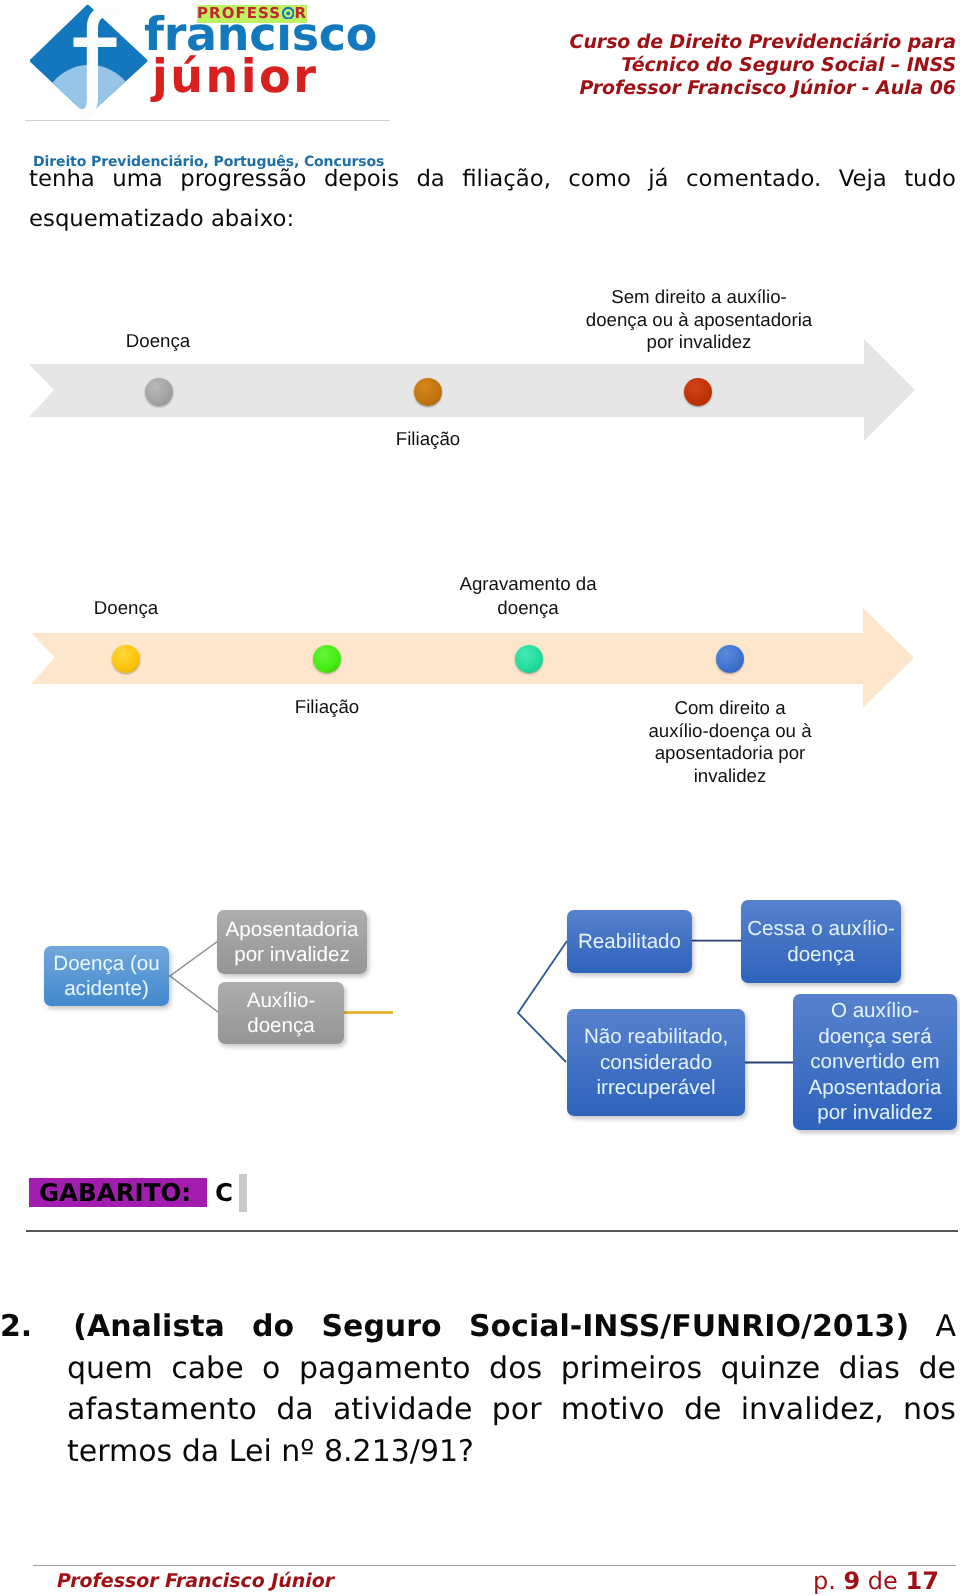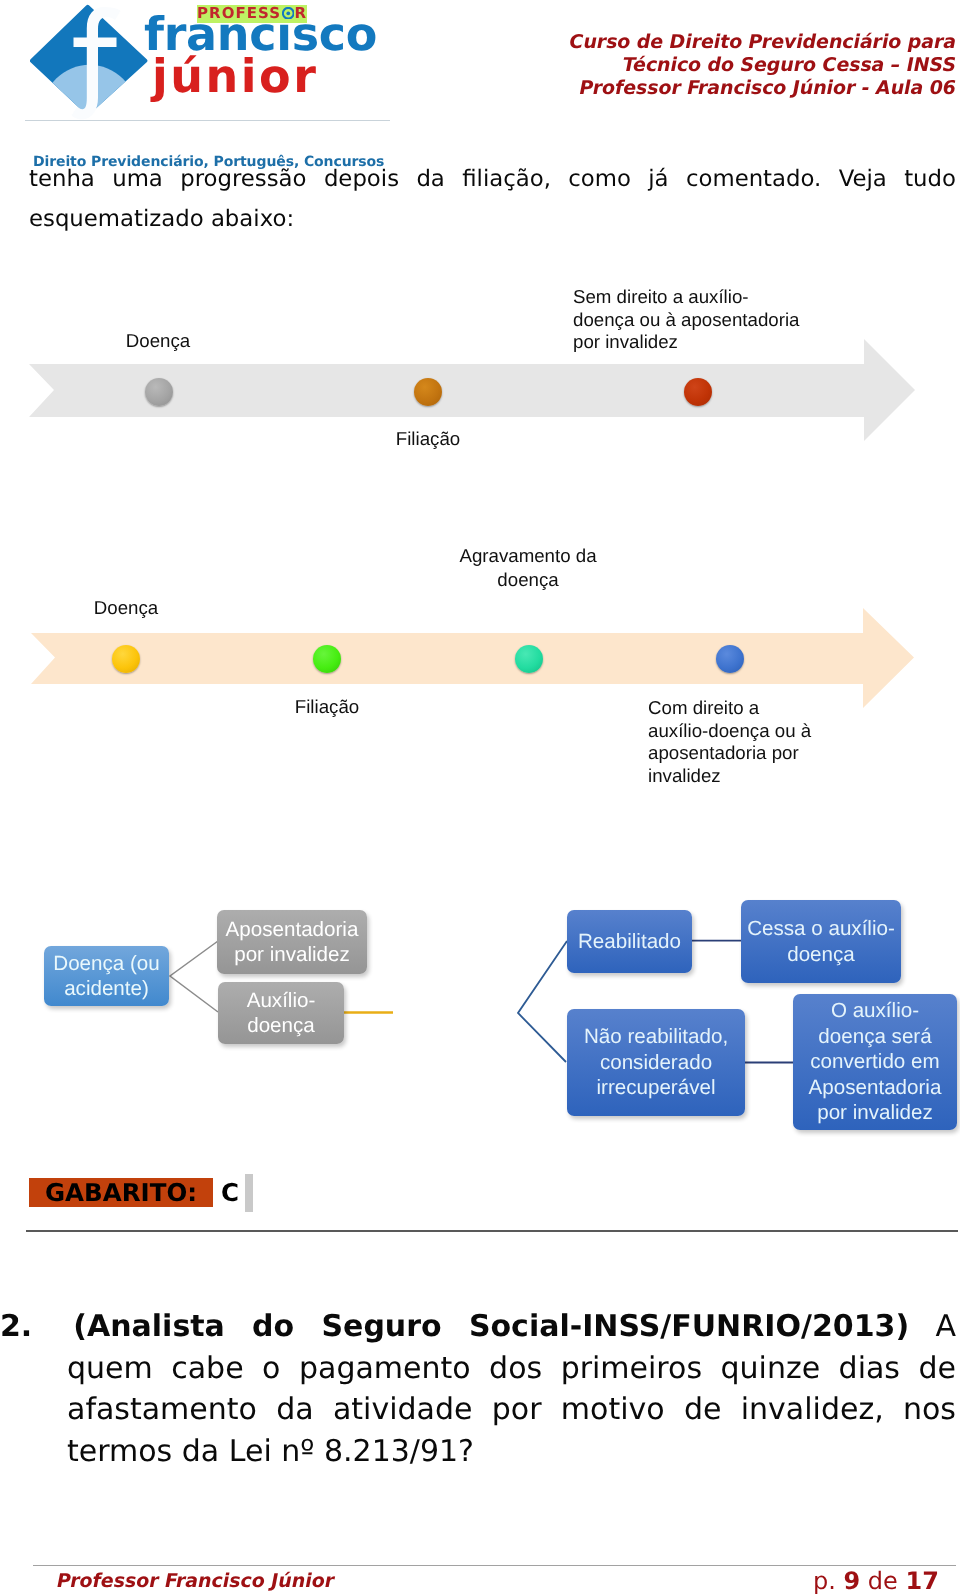--- a/index.html
+++ b/index.html
@@ -30,38 +30,38 @@
   
   #intro-paragraph{position:absolute;left:29px;top:158.5px;width:927px;
       font-family:"DejaVu Sans",sans-serif;font-size:22.8px;line-height:40px;
       color:#0a0a0a;text-align:justify;}
 
   
   .tl{position:absolute;}
   .tl-label{position:absolute;font-family:"Liberation Sans",sans-serif;font-size:18.7px;
       line-height:24px;color:#111;text-align:center;white-space:nowrap;}
   .tl-note{position:absolute;font-family:"Liberation Sans",sans-serif;font-size:18.7px;
-      line-height:22.6px;color:#111;text-align:left;white-space:nowrap;}
+      line-height:22.6px;color:#111;text-align:center;white-space:nowrap;}
   .dot{position:absolute;border-radius:50%;}
 
   
   #flowchart{position:absolute;left:0;top:880px;width:960px;height:270px;}
   .fbox{position:absolute;border-radius:7px;display:flex;align-items:center;justify-content:center;
       font-family:"Liberation Sans",sans-serif;font-size:20.6px;line-height:25.4px;text-align:center;
       box-shadow:2px 3px 4px rgba(0,0,0,0.22);z-index:2;}
   .fbox.blue-l{background:linear-gradient(180deg,#72A7DC 0%,#4189CE 100%);color:#E9F8FC;}
   .fbox.grey{background:linear-gradient(180deg,#ADADAD 0%,#959595 100%);color:#FFFFFF;}
   .fbox.yellow{background:linear-gradient(180deg,#FCC93C 0%,#F2BB03 100%);color:#FEF3BE;}
   .fbox.blue-d{background:linear-gradient(180deg,#5781CD 0%,#2E63BC 100%);color:#E4F3FB;}
   #flow-lines{position:absolute;left:0;top:0;width:960px;height:270px;z-index:1;}
 
   
   #gabarito{position:absolute;left:29px;top:1174px;height:38px;
       font-family:"DejaVu Sans",sans-serif;font-weight:bold;font-size:24.5px;line-height:38px;color:#000;}
-  #gabarito .hl{background:#c2410c;padding:0 16px 0 16px;}
+  #gabarito .hl{background:#a21caf;padding:0 16px 0 10px;}
   #gabarito .ans{padding:0 6px 0 8px;}
   #gabarito .bar{display:inline-block;width:8px;height:38px;background:#C9C9C9;vertical-align:top;}
 
   
   #rule-main{position:absolute;left:26px;top:1230px;width:932px;height:1.5px;background:#595959;}
   #rule-footer{position:absolute;left:33px;top:1565px;width:923px;height:1.2px;background:#A2A2A2;}
 
   
   #question2{position:absolute;left:67px;top:1306px;width:889px;text-indent:-67px;
       font-family:"DejaVu Sans",sans-serif;font-size:30px;line-height:41.5px;color:#0a0a0a;text-align:justify;}
@@ -102,21 +102,21 @@
           <circle cx="7" cy="7" r="6" fill="none" stroke="#1379BF" stroke-width="2.3"></circle>
           <circle cx="7" cy="7" r="2.1" fill="#1379BF"></circle>
         </svg><span>R</span></div>
     <div id="logo-francisco">francisco</div>
     <div id="logo-junior">júnior</div>
     <div id="logo-rule"></div>
     <div id="logo-tagline">Direito Previdenciário, Português, Concursos</div>
 
     <div id="course-title">
       <div>Curso de Direito Previdenciário para</div>
-      <div>Técnico do Seguro Cessa – INSS</div>
+      <div>Técnico do Seguro Social – INSS</div>
       <div>Professor Francisco Júnior - Aula 06</div>
     </div>
   </div>
 
   <div id="intro-paragraph">tenha uma progressão depois da filiação, como já comentado. Veja tudo esquematizado abaixo:</div>
 
   <div id="timeline1" class="tl">
     <svg id="tl1-arrow" style="position:absolute;left:29px;top:339px;width:886px;height:102px;" viewBox="0 0 886 102" xmlns="http://www.w3.org/2000/svg">
       <path d="M0 25 L25 51 L0 78 L835 78 L835 102 L886 51 L835 0 L835 25 Z" fill="#E6E6E6"></path>
     </svg>
@@ -130,21 +130,21 @@
     <span class="dot" style="left:145px;top:378px;width:28px;height:28px;background:radial-gradient(circle at 38% 32%, #b9b9b9 0%, #a4a4a4 55%, #8e8e8e 100%);box-shadow:0 1px 2px rgba(0,0,0,.35);"></span>
     <span class="dot" style="left:414px;top:378px;width:28px;height:28px;background:radial-gradient(circle at 38% 32%, #d5881b 0%, #c27410 55%, #ab6209 100%);box-shadow:0 1px 2px rgba(0,0,0,.35);"></span>
     <span class="dot" style="left:684px;top:378px;width:28px;height:28px;background:radial-gradient(circle at 38% 32%, #cf4418 0%, #c03306 55%, #a82a02 100%);box-shadow:0 1px 2px rgba(0,0,0,.35);"></span>
   </div>
 
   <div id="timeline2" class="tl">
     <svg id="tl2-arrow" style="position:absolute;left:31px;top:608px;width:883px;height:100px;" viewBox="0 0 883 100" xmlns="http://www.w3.org/2000/svg">
       <path d="M0 25 L24 49.5 L0 76 L832 76 L832 100 L883 49.5 L832 0 L832 25 Z" fill="#FDE6CC"></path>
     </svg>
     <div class="tl-label" style="left:66px;top:596px;width:120px;">Doença</div>
-    <div class="tl-label" style="left:458px;top:544px;width:140px;line-height:24px;">
+    <div class="tl-label" style="left:458px;top:572px;width:140px;line-height:24px;">
       <div>Agravamento da</div>
       <div>doença</div>
     </div>
     <div class="tl-label" style="left:267px;top:695px;width:120px;">Filiação</div>
     <div class="tl-note" style="left:648px;top:697px;width:164px;">
       <div>Com direito a</div>
       <div>auxílio-doença ou à</div>
       <div>aposentadoria por</div>
       <div>invalidez</div>
     </div>

